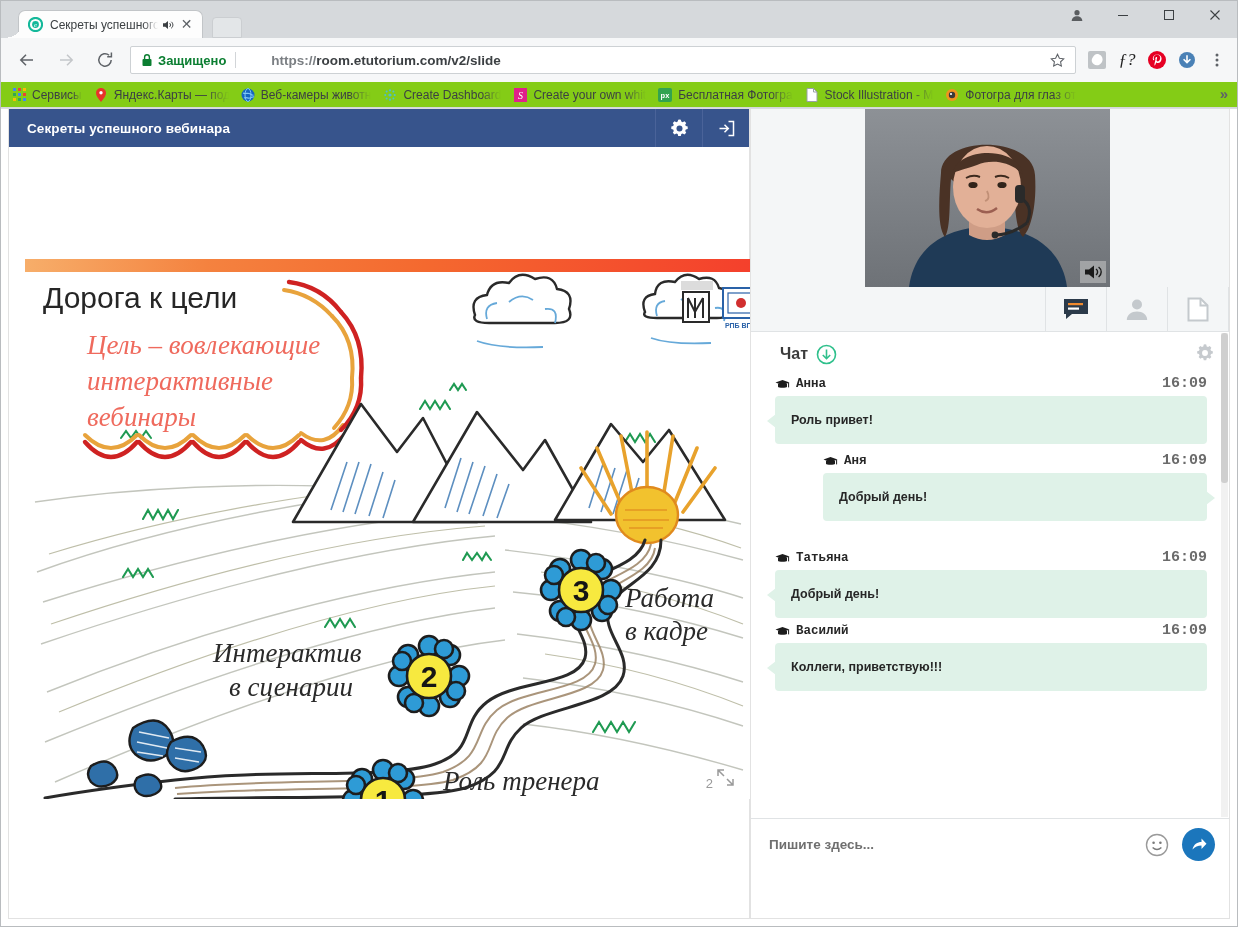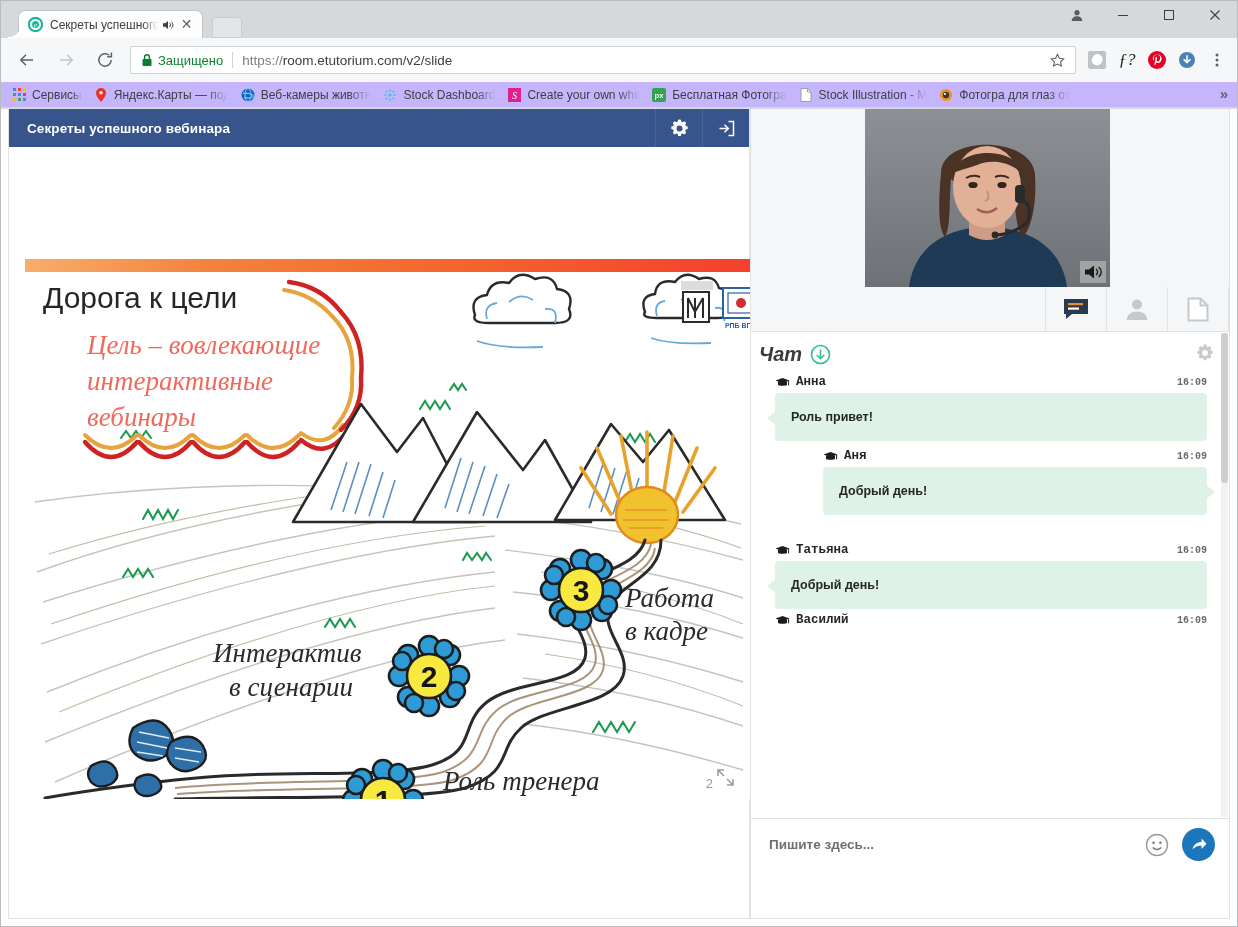--- a/index.html
+++ b/index.html
@@ -71,41 +71,42 @@
   .navbtn{
     width:30px;height:30px;margin-left:9px;
     display:flex;align-items:center;justify-content:center;flex:none;
   }
   .navbtn:first-child{margin-left:12px;}
   .omnibox{
     flex:1;height:28px;margin:0 8px 0 10px;
     background:#ffffff;border:1px solid #cdd1d4;border-radius:2px;
     display:flex;align-items:center;box-sizing:border-box;
     position:relative;
+    font-weight:bold;
   }
   .lock{margin-left:10px;width:12px;height:14px;flex:none;}
   .secure-txt{
     font-size:13px;color:#0b7e31;margin-left:5px;white-space:nowrap;
   }
   .omni-sep{
     width:1px;height:16px;background:#d2d5d8;margin:0 9px;
   }
-  .url{font-size:13.5px;color:#3c4043;white-space:nowrap;}
+  .url{font-size:13.5px;color:#3c4043;white-space:nowrap;margin-left:26px;}
   .url .scheme{color:#7b7f83;}
   .star{position:absolute;right:9px;top:5px;width:17px;height:17px;}
   .ext{
     width:26px;height:26px;margin-right:4px;flex:none;
     display:flex;align-items:center;justify-content:center;
     font-size:15px;color:#3c4043;
   }
   .ext:last-child{margin-right:8px;}
   
   .bookmarks{
     position:absolute;left:0;top:82px;width:1238px;height:26px;
-    background:#c4b5fd;border-bottom:1px solid #d4d7da;
+    background:#84cc16;border-bottom:1px solid #d4d7da;
     display:flex;align-items:center;box-sizing:border-box;
   }
   .bm{
     display:flex;align-items:center;height:20px;
     margin-left:12px;flex:none;max-width:135px;overflow:hidden;
   }
   .bm .ico{width:14px;height:14px;flex:none;display:flex;align-items:center;justify-content:center;}
   .bm .lbl{
     font-size:12px;color:#3c4043;margin-left:6px;white-space:nowrap;overflow:hidden;
     -webkit-mask-image:linear-gradient(to right,#000 80%,transparent 100%);
@@ -185,34 +186,34 @@
   .ptab{
     width:60px;display:flex;align-items:center;justify-content:center;
     border-left:1px solid #e0e3e5;
   }
   .ptab:last-child{border-right:1px solid #e0e3e5;}
   .chat-head{
     position:absolute;left:0;top:224px;width:478px;height:42px;
     display:flex;align-items:center;
   }
   .chat-label{
-    font-size:20px;font-weight:bold;color:#3b3b3b;margin-left:8px;font-style:italic;
+    font-size:16px;font-weight:bold;color:#3b3b3b;margin-left:29px;
   }
   .scroll-dn{margin-left:8px;width:21px;height:21px;}
   .chat-gear{position:absolute;right:14px;top:10px;width:20px;height:20px;}
   .chat-body{
     position:absolute;left:0;top:258px;width:478px;height:445px;
     overflow:hidden;
   }
   .msg{margin:0 22px 0 24px;padding-top:8px;}
   .msg.indent{margin-left:72px;margin-right:22px;}
   .msg-meta{display:flex;align-items:center;padding-bottom:4px;font-family:Liberation Mono, monospace;}
   .cap{width:15px;height:12px;flex:none;margin-right:6px;}
   .msg-name{font-size:12.5px;font-weight:bold;color:#262626;}
-  .msg-time{margin-left:auto;font-size:10px;color:#6b6b6b;font-weight:bold;}
+  .msg-time{margin-left:auto;font-size:15px;color:#6b6b6b;font-weight:bold;}
   .bubble{
     position:relative;background:#dff2e8;border-radius:4px;
     padding:17px 16px;font-size:12.5px;color:#262626;font-weight:bold;
     min-height:16px;box-sizing:border-box;
   }
   .bubble:after{
     content:"";position:absolute;left:-8px;top:18px;
     border-top:7px solid transparent;border-bottom:7px solid transparent;
     border-right:9px solid #dff2e8;
   }
@@ -408,21 +409,21 @@
           <circle cx="7" cy="2.3" r="1.1" fill="#4bbfd4"></circle>
             <circle cx="7" cy="11.7" r="1.1" fill="#4bbfd4"></circle>
           <circle cx="2.3" cy="7" r="1.1" fill="#4bbfd4"></circle>
             <circle cx="11.7" cy="7" r="1.1" fill="#4bbfd4"></circle>
           <circle cx="3.6" cy="3.6" r="1" fill="#4bbfd4"></circle>
             <circle cx="10.4" cy="3.6" r="1" fill="#4bbfd4"></circle>
           <circle cx="3.6" cy="10.4" r="1" fill="#4bbfd4"></circle>
             <circle cx="10.4" cy="10.4" r="1" fill="#4bbfd4"></circle>
         </svg>
       </span>
-      <span class="lbl">Stock Dashboard</span>
+      <span class="lbl">Create Dashboard</span>
     </div>
     <div class="bm">
       <span class="ico">
         <svg width="13" height="14" viewBox="0 0 13 14">
             <rect width="13" height="14" fill="#e0218a"></rect>
             <text x="6.5" y="10.8" font-size="10" fill="#ffffff" text-anchor="middle" font-family="Liberation Serif, serif" font-style="italic">S</text>
           </svg>
       </span>
       <span class="lbl">Create your own whit</span>
     </div>
@@ -817,20 +818,21 @@
             <span class="cap">
               <svg width="15" height="12" viewBox="0 0 15 12">
                 <path d="M7.5 1L14.5 3.6 7.5 6.2 0.5 3.6z" fill="#1d1d1d"></path>
                 <path d="M3 4.8v3c0 1.4 9 1.4 9 0v-3" fill="#1d1d1d"></path>
                 <path d="M13.6 4v4.4" stroke="#1d1d1d" stroke-width="1"></path>
               </svg>
             </span>
             <span class="msg-name">Василий</span>
             <span class="msg-time">16:09</span>
           </div>
+          <div class="bubble">Коллеги, приветствую!!!</div>
         </div>
 
       </div>
 
       <div class="pane-scroll">
         <div class="thumb"></div>
       </div>
 
       <div class="chat-sep"></div>
       <div class="composer">

